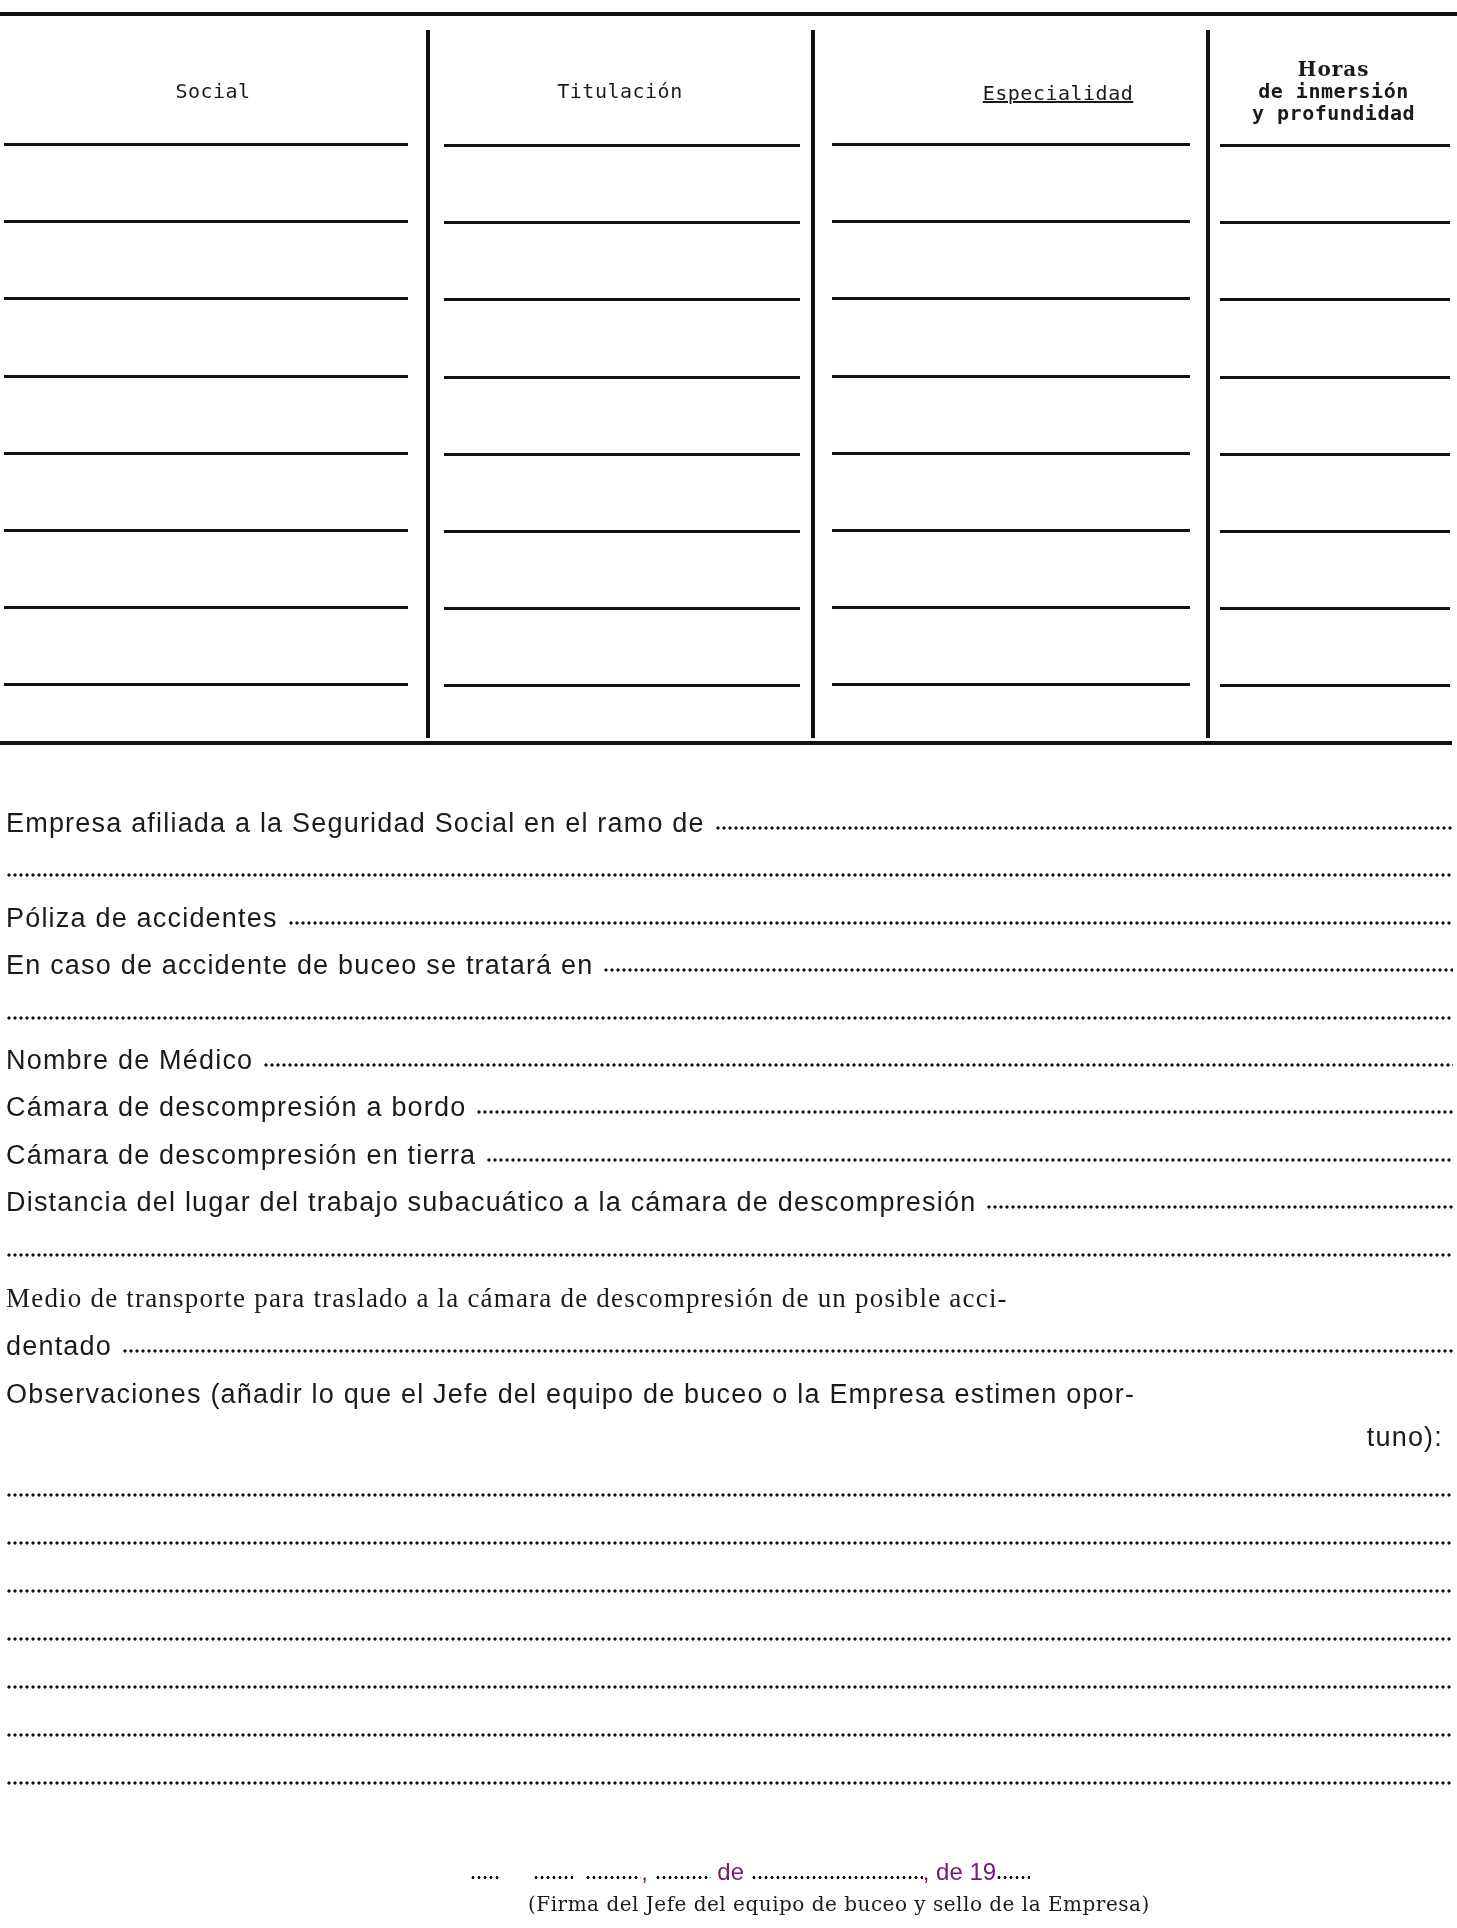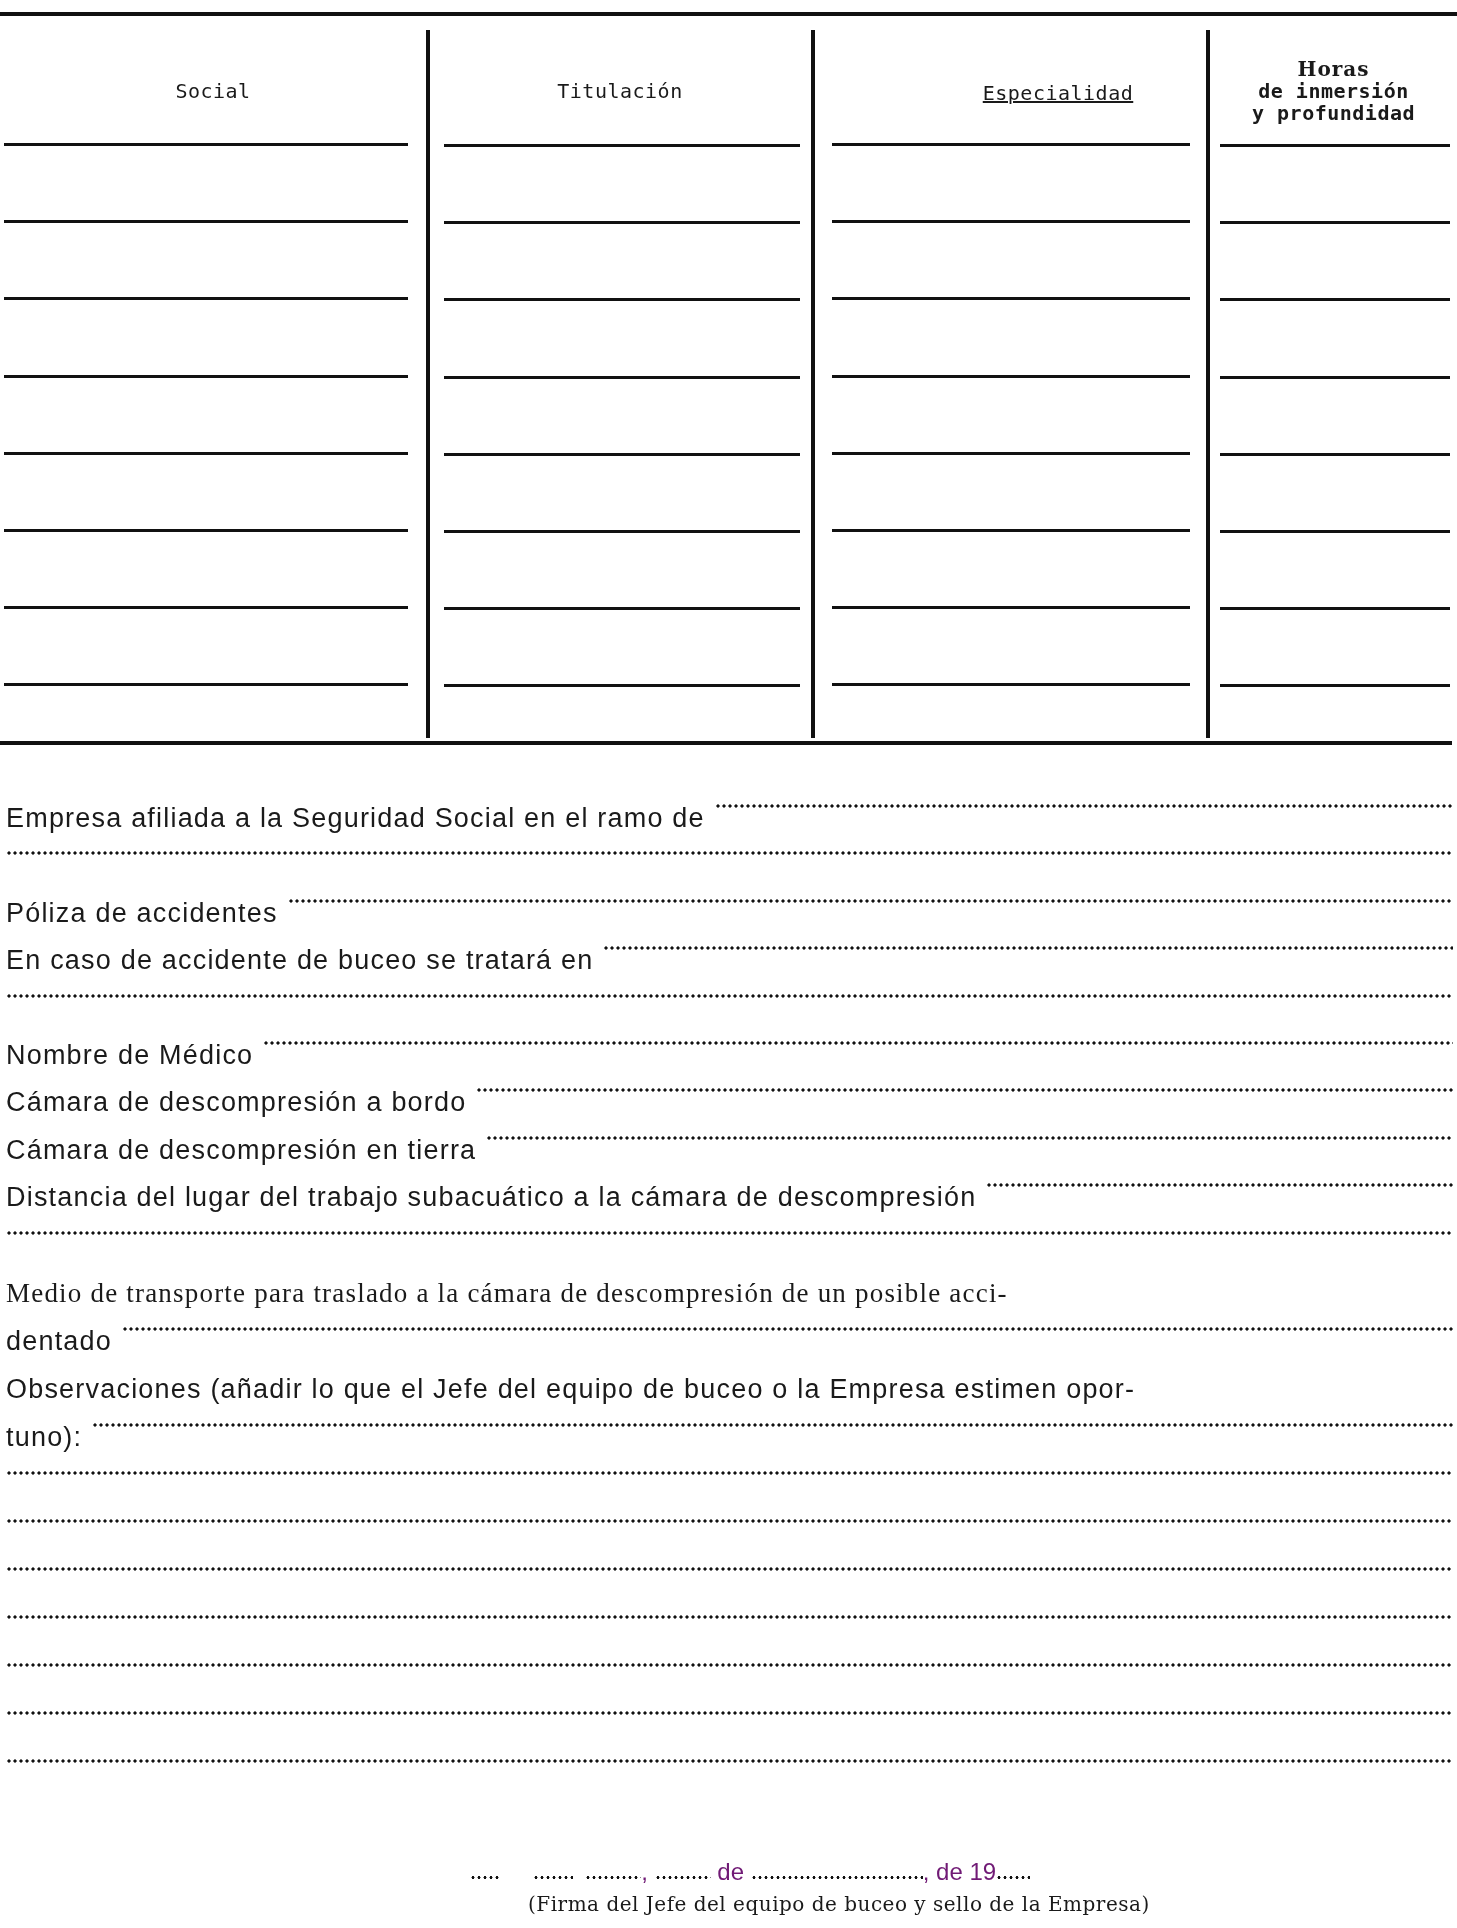--- a/index.html
+++ b/index.html
@@ -4,21 +4,21 @@
 <style>
   html, body { margin:0; padding:0; background:#ffffff; }
   body { width:1457px; height:1928px; position:relative; overflow:hidden;
          font-family:"DejaVu Serif", serif; color:#111; }
   .hr { position:absolute; background:#111; }
   .vr { position:absolute; background:#111; width:4px; }
   .hdr { position:absolute; text-align:center; font-family:"DejaVu Sans Mono","Liberation Mono",monospace;
          font-size:20px; line-height:22px; color:#1a1a1a; letter-spacing:0.5px; }
   .hdr.bold { font-family:"DejaVu Serif",serif; font-weight:bold; font-size:20px; letter-spacing:1px; }
   .cell-line { position:absolute; height:3px; background:#111; }
-  .field { position:absolute; left:6px; right:4px; height:36px; display:flex; align-items:flex-start;
+  .field { position:absolute; left:6px; right:4px; height:36px; display:flex; align-items:flex-end;
            font-family:"Liberation Sans", sans-serif; font-size:27px; letter-spacing:1.2px; color:#1a1a1a;
            white-space:nowrap; overflow:hidden; }
   .field .label { flex:0 0 auto; padding-right:10px; }
   .field .dots { flex:1 1 auto; height:6px; margin-bottom:8px;
                  background-image:radial-gradient(circle, #111 1.4px, transparent 1.8px);
                  background-size:6px 6px; background-repeat:repeat-x; }
   .sig { position:absolute; font-family:"Liberation Sans", sans-serif; font-size:24px; color:#701a75; white-space:nowrap; }
   .sig .d { display:inline-block; height:5px; vertical-align:baseline;
             background-image:radial-gradient(circle, #111 1.3px, transparent 1.7px);
             background-size:6px 5px; background-repeat:repeat-x; }
@@ -120,21 +120,21 @@
     <div class="field" style="top: 1278px; font-family: Liberation Serif, serif;">
       <span class="label" style="flex: 1 1 auto; text-align: justify; padding-right: 0px;">Medio de transporte para traslado a la cámara de descompresión de un posible acci-</span>
     </div>
     <div class="field" style="top: 1326px;">
       <span class="label">dentado</span>
       <span class="dots"></span>
     </div>
     <div class="field" style="top: 1374px;">
       <span class="label" style="flex: 1 1 auto; text-align: justify; padding-right: 0px;">Observaciones (añadir lo que el Jefe del equipo de buceo o la Empresa estimen opor-</span>
     </div>
-    <div class="field" style="top: 1422px;">
+    <div class="field" style="top: 1422px; flex-direction: column;">
       <span class="label">tuno):</span>
       <span class="dots"></span>
     </div>
     <div class="field" style="top: 1470px;">
       <span class="dots"></span>
     </div>
     <div class="field" style="top: 1518px;">
       <span class="dots"></span>
     </div>
     <div class="field" style="top: 1566px;">

